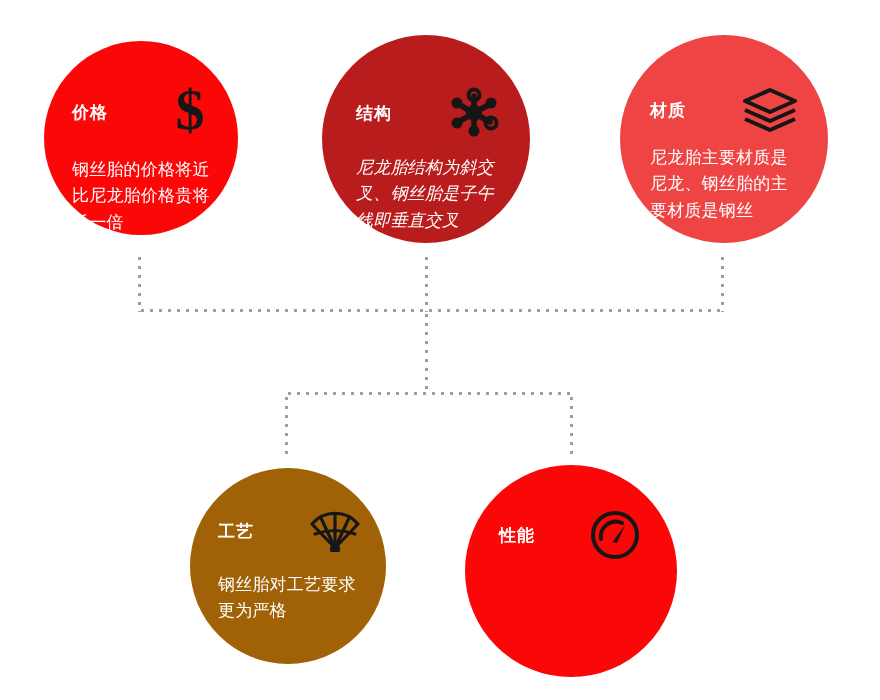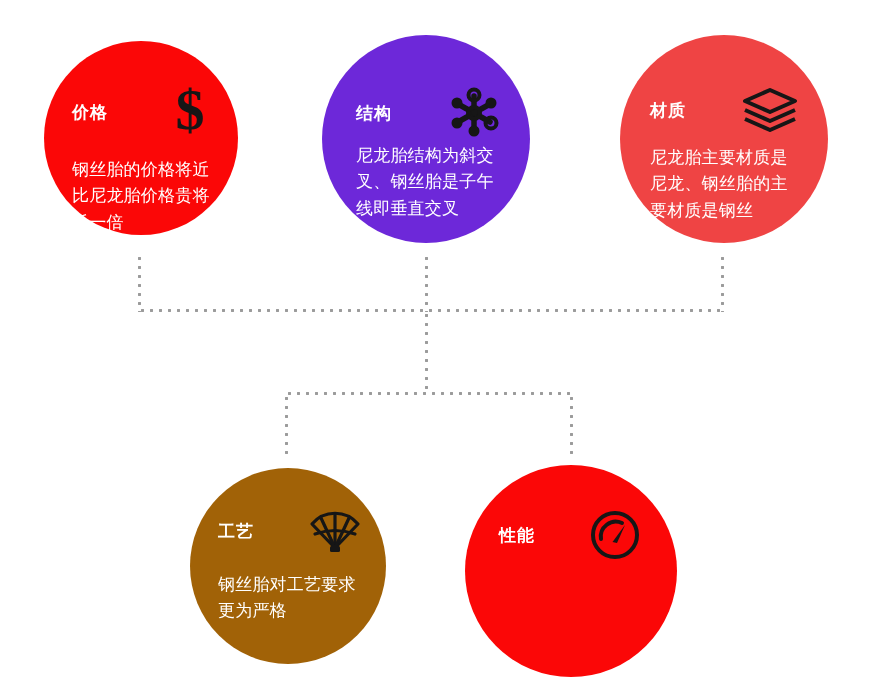--- a/index.html
+++ b/index.html
@@ -99,21 +99,21 @@
         <span class="node-icon">
           <svg width="48" height="58" viewBox="0 0 48 58" aria-hidden="true">
             <text x="24" y="46" text-anchor="middle" font-family="Liberation Serif, DejaVu Serif, serif" font-size="58" font-weight="bold" fill="#161616">$</text>
           </svg>
         </span>
       </div>
       <div class="node-desc" style="margin-top:16px; width:152px;">钢丝胎的价格将近比尼龙胎价格贵将近一倍</div>
     </div>
   </div>
 
-  <div class="node" style="left:322px; top:35px; width:208px; height:208px; background:#6d28d9;">
+  <div class="node" style="left:322px; top:35px; width:208px; height:208px; background:#b91c1c;">
     <div class="node-inner" style="top:52px; padding:0 30px 0 34px;">
       <div class="node-head">
         <span class="node-title">结构</span>
         <span class="node-icon">
           <svg width="52" height="52" viewBox="0 0 52 52" aria-hidden="true">
             <g stroke="#161616" stroke-width="5.5" stroke-linecap="round">
               <line x1="26" y1="26" x2="26" y2="9"></line>
               <line x1="26" y1="26" x2="26" y2="43"></line>
               <line x1="26" y1="26" x2="10" y2="17"></line>
               <line x1="26" y1="26" x2="42" y2="35"></line>
@@ -123,21 +123,21 @@
             <circle cx="26" cy="26" r="6" fill="none" stroke="#161616" stroke-width="4"></circle>
             <circle cx="26" cy="8" r="5.5" fill="none" stroke="#161616" stroke-width="4"></circle>
             <circle cx="26" cy="44" r="5.5" fill="#161616"></circle>
             <circle cx="9" cy="16" r="5.5" fill="#161616"></circle>
             <circle cx="43" cy="36" r="5.5" fill="none" stroke="#161616" stroke-width="4"></circle>
             <circle cx="9" cy="36" r="5.5" fill="#161616"></circle>
             <circle cx="43" cy="16" r="5.5" fill="#161616"></circle>
           </svg>
         </span>
       </div>
-      <div class="node-desc" style="margin-top:4px; width:154px;">尼龙胎结构为斜交叉、钢丝胎是子午线即垂直交叉</div>
+      <div class="node-desc" style="margin-top:16px; width:154px;font-style:italic;">尼龙胎结构为斜交叉、钢丝胎是子午线即垂直交叉</div>
     </div>
   </div>
 
   <div class="node" style="left:620px; top:35px; width:208px; height:208px; background:#ef4444;">
     <div class="node-inner" style="top:52px; padding:0 30px 0 30px;">
       <div class="node-head">
         <span class="node-title">材质</span>
         <span class="node-icon">
           <svg width="56" height="46" viewBox="0 0 56 46" aria-hidden="true">
             <g fill="none" stroke="#161616" stroke-width="4" stroke-linejoin="round">

